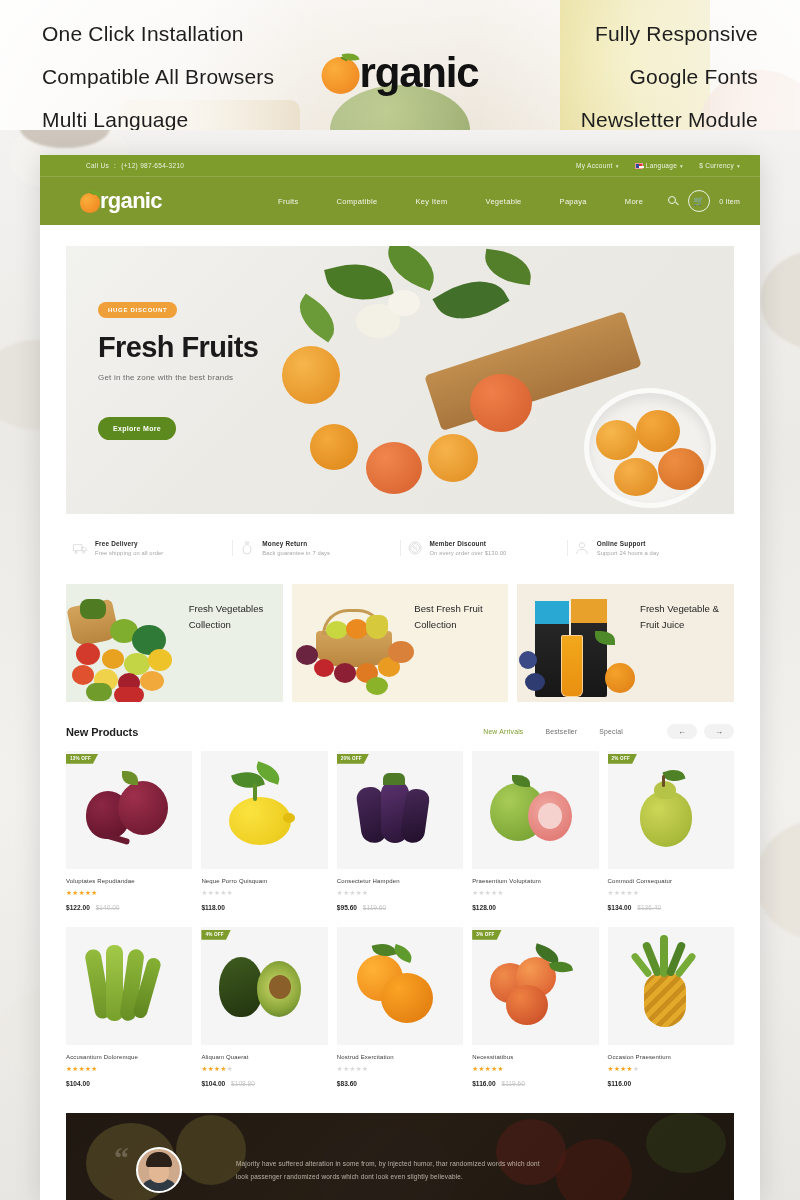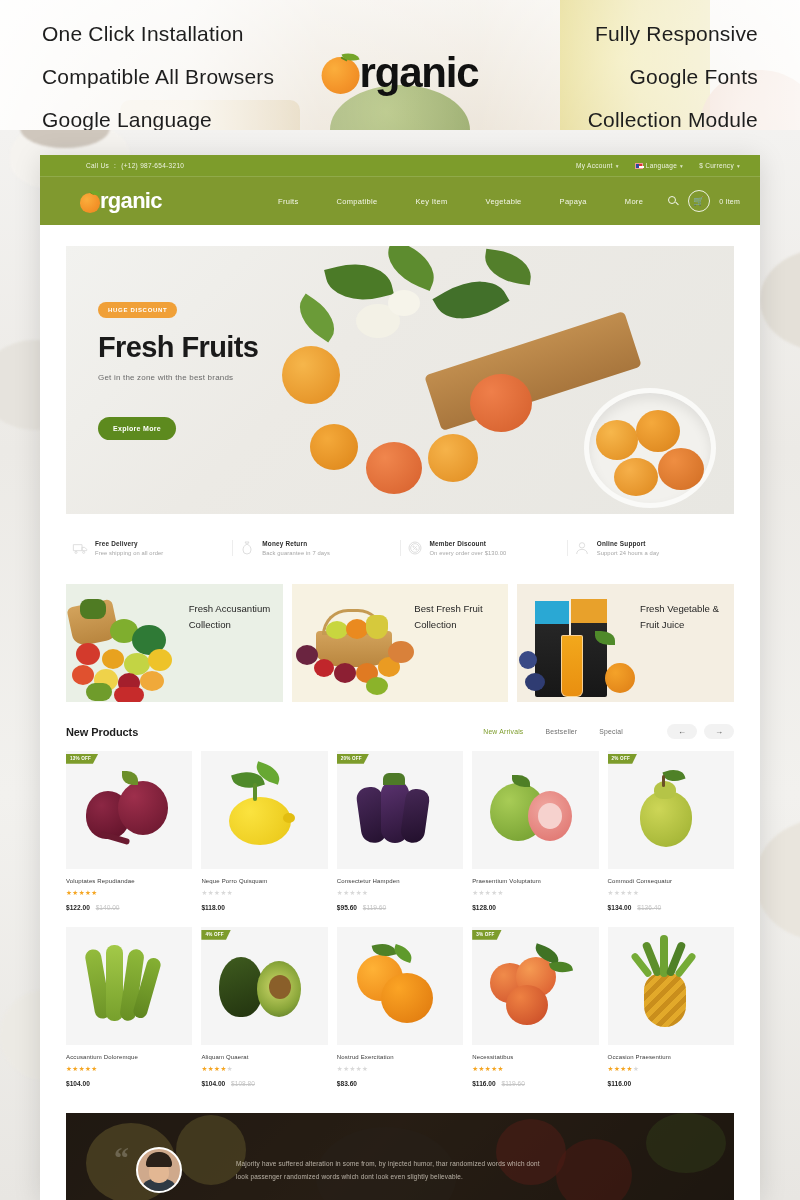--- a/index.html
+++ b/index.html
@@ -242,36 +242,36 @@
 <div class="promo-strip">
   <div class="promo-bg-shape" style="left:560px;top:-30px;width:150px;height:230px;background:radial-gradient(circle at 40% 40%,#e7d96a,#cdb93a);border-radius:18px;"></div>
   <div class="promo-bg-shape" style="left:700px;top:70px;width:120px;height:110px;background:radial-gradient(circle at 35% 35%,#e8b9a1,#cf9477);"></div>
   <div class="promo-bg-shape" style="left:330px;top:85px;width:140px;height:90px;background:radial-gradient(circle at 40% 30%,#9ab356,#6e8a36);"></div>
   <div class="promo-bg-shape" style="left:120px;top:100px;width:180px;height:80px;background:radial-gradient(circle at 30% 30%,#efe3c9,#dcc9a4);border-radius:10px;"></div>
   <div class="promo-veil"></div>
 
   <div class="promo-left">
     <span>One Click Installation</span>
     <span>Compatible All Browsers</span>
-    <span>Google Language</span>
+    <span>Multi Language</span>
   </div>
 
   <div class="promo-logo">
     <span class="orange-mark">
       <span class="ball"></span>
         <span class="stem"></span>
         <span class="leaf"></span>
     </span>
     <span class="word">rganic</span>
   </div>
 
   <div class="promo-right">
     <span>Fully Responsive</span>
     <span>Google Fonts</span>
-    <span>Collection Module</span>
+    <span>Newsletter Module</span>
   </div>
 </div>
 
 <div class="page-bg">
   <div class="bgblob" style="left:10px;top:-10px;width:120px;height:70px;background:#f5f3ef;border-radius:50% 50% 40% 40%;"></div>
   <div class="bgblob" style="left:20px;top:-22px;width:90px;height:40px;background:#cfc7bd;"></div>
   <div class="bgblob" style="left:-20px;top:210px;width:110px;height:90px;background:#e6e3dd;"></div>
   <div class="bgblob" style="left:760px;top:120px;width:120px;height:100px;background:#e4e0d8;"></div>
   <div class="bgblob" style="left:755px;top:690px;width:130px;height:120px;background:#e9e5dd;"></div>
   <div class="bgblob" style="left:0px;top:860px;width:90px;height:90px;background:#eceae4;"></div>
@@ -415,21 +415,21 @@
         <div class="art-dot" style="left:36px;top:58px;width:22px;height:20px;background:#e8a21f;"></div>
         <div class="art-dot" style="left:58px;top:62px;width:26px;height:22px;background:#c3d444;"></div>
         <div class="art-dot" style="left:82px;top:58px;width:24px;height:22px;background:#eec329;"></div>
         <div class="art-dot" style="left:6px;top:74px;width:22px;height:20px;background:#e0512f;"></div>
         <div class="art-dot" style="left:28px;top:78px;width:24px;height:22px;background:#efd24a;"></div>
         <div class="art-dot" style="left:52px;top:82px;width:22px;height:20px;background:#a41f2c;"></div>
         <div class="art-dot" style="left:74px;top:80px;width:24px;height:20px;background:#f0a93a;"></div>
         <div class="art-dot" style="left:20px;top:92px;width:26px;height:18px;background:#6f9c2b;border-radius:9px;"></div>
         <div class="art-dot" style="left:48px;top:96px;width:30px;height:16px;background:#c62b2b;border-radius:8px;"></div>
       </div>
-      <div class="coll-title">Fresh Accusantium Collection</div>
+      <div class="coll-title">Fresh Vegetables Collection</div>
     </div>
     <div class="coll c2">
       <div class="coll-art">
         <div class="basket" style="left:24px;top:40px;width:76px;height:36px;"></div>
         <div class="art-dot" style="left:30px;top:18px;width:62px;height:26px;border:3px solid #c59a53;border-radius:40px 40px 0 0;background:transparent;"></div>
         <div class="art-dot" style="left:34px;top:30px;width:22px;height:18px;background:#c8d63f;"></div>
         <div class="art-dot" style="left:54px;top:28px;width:22px;height:20px;background:#ea8a1f;"></div>
         <div class="art-dot" style="left:74px;top:24px;width:22px;height:24px;background:#d6c93c;border-radius:10px 10px 14px 14px;"></div>
         <div class="art-dot" style="left:4px;top:54px;width:22px;height:20px;background:#6a2440;"></div>
         <div class="art-dot" style="left:22px;top:68px;width:20px;height:18px;background:#c0262b;"></div>

